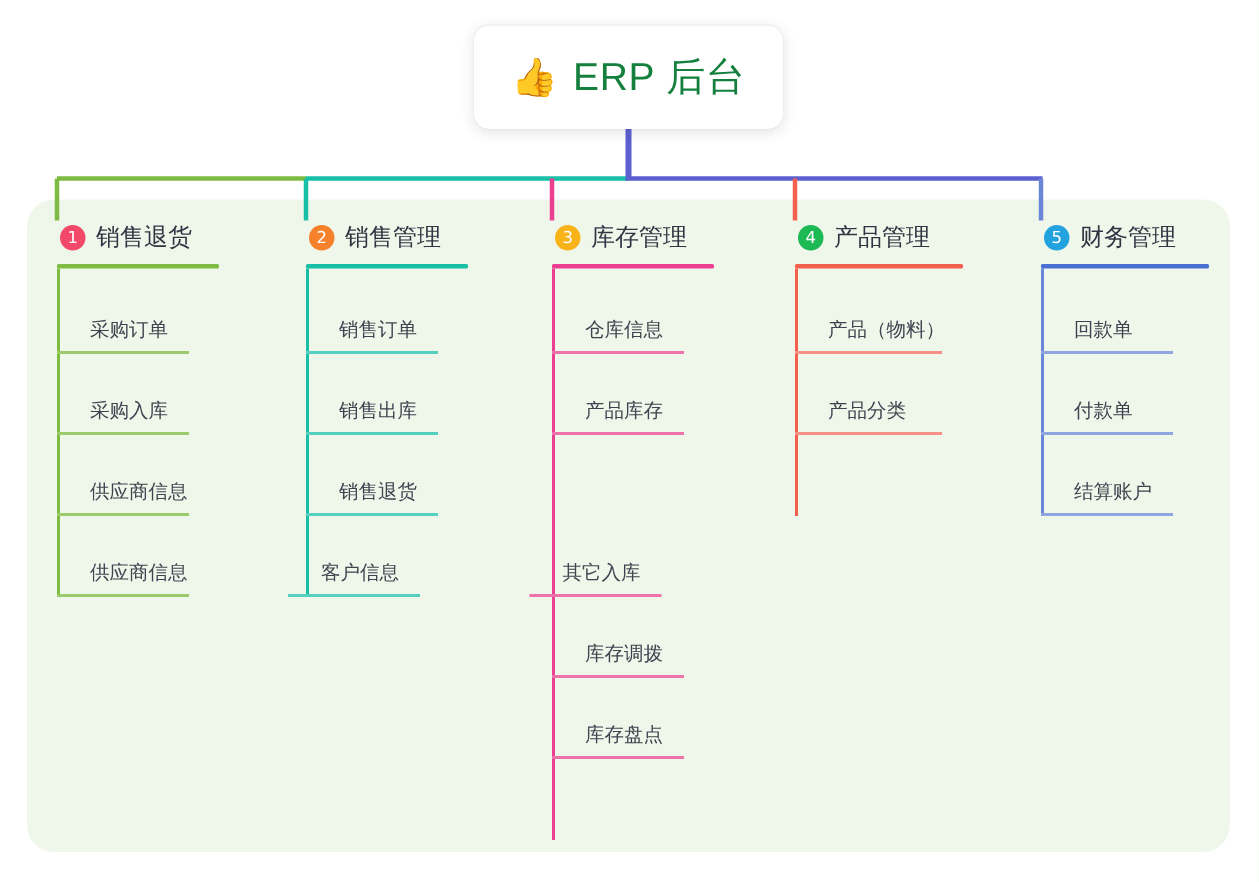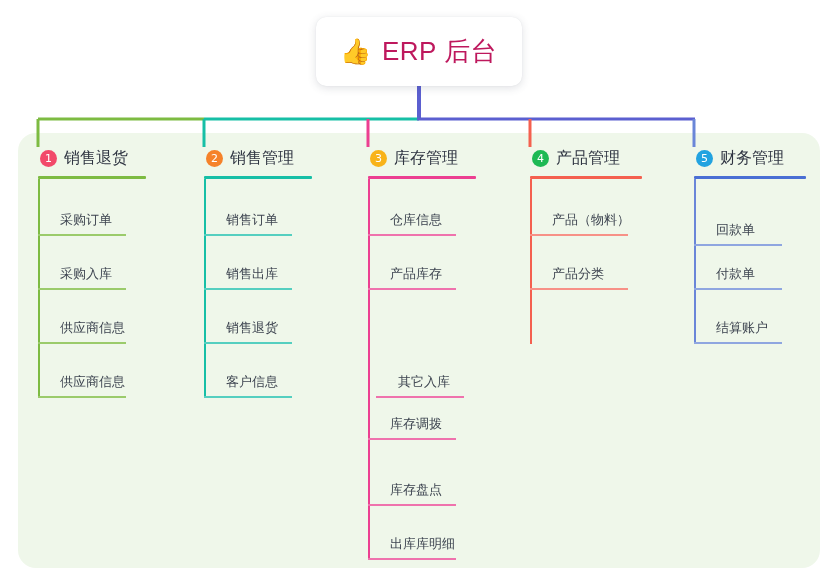--- a/index.html
+++ b/index.html
@@ -20,21 +20,21 @@
     background:#ffffff;
     border-radius:10px;
     box-shadow:0 2px 9px rgba(60,70,90,.16), 0 0 1px rgba(60,70,90,.12);
     display:flex; align-items:center; justify-content:center;
     gap:10px;
     box-sizing:border-box;
   }
   .root-emoji{font-size:25px;line-height:1;font-family:"DejaVu Sans",sans-serif;}
   .root-title{
     font-size:26px;
-    color:#be185d;
+    color:#15803d;
     letter-spacing:.5px;
     white-space:nowrap;
   }
 
   
   .panel{
     position:absolute;
     left:18px; top:133px;
     width:802px; height:435px;
     background:#eff7ea;
@@ -159,57 +159,53 @@
       <div class="leaf-rule" style="width: 88px; background: rgb(85, 207, 192);"></div>
     </div>
     <div class="leaf" style="left: 204px; top: 250px; width: 88px; height: 40px;">
       <span class="leaf-label">销售出库</span>
       <div class="leaf-rule" style="width: 88px; background: rgb(85, 207, 192);"></div>
     </div>
     <div class="leaf" style="left: 204px; top: 304px; width: 88px; height: 40px;">
       <span class="leaf-label">销售退货</span>
       <div class="leaf-rule" style="width: 88px; background: rgb(85, 207, 192);"></div>
     </div>
-    <div class="leaf" style="left: 204px; top: 358px; width: 88px; height: 40px;">
+    <div class="leaf" style="left: 192px; top: 358px; width: 88px; height: 40px;">
       <span class="leaf-label">客户信息</span>
       <div class="leaf-rule" style="width: 88px; background: rgb(85, 207, 192);"></div>
     </div>
     <div class="leaf" style="left: 368px; top: 196px; width: 88px; height: 40px;">
       <span class="leaf-label">仓库信息</span>
       <div class="leaf-rule" style="width: 88px; background: rgb(239, 114, 173);"></div>
     </div>
     <div class="leaf" style="left: 368px; top: 250px; width: 88px; height: 40px; font-family: Liberation Serif, serif;">
       <span class="leaf-label">产品库存</span>
       <div class="leaf-rule" style="width: 88px; background: rgb(239, 114, 173);"></div>
     </div>
-    <div class="leaf" style="left: 376px; top: 358px; width: 88px; height: 40px; text-align: center;">
+    <div class="leaf" style="left: 353px; top: 358px; width: 88px; height: 40px; text-align: center;">
       <span class="leaf-label">其它入库</span>
       <div class="leaf-rule" style="width: 88px; background: rgb(239, 114, 173);"></div>
     </div>
-    <div class="leaf" style="left: 368px; top: 400px; width: 88px; height: 40px;">
+    <div class="leaf" style="left: 368px; top: 412px; width: 88px; height: 40px;">
       <span class="leaf-label">库存调拨</span>
       <div class="leaf-rule" style="width: 88px; background: rgb(239, 114, 173);"></div>
     </div>
     <div class="leaf" style="left: 368px; top: 466px; width: 88px; height: 40px; padding-left: 48px;">
       <span class="leaf-label">库存盘点</span>
-      <div class="leaf-rule" style="width: 88px; background: rgb(239, 114, 173);"></div>
-    </div>
-    <div class="leaf" style="left: 368px; top: 520px; width: 88px; height: 40px;">
-      <span class="leaf-label">出库库明细</span>
       <div class="leaf-rule" style="width: 88px; background: rgb(239, 114, 173);"></div>
     </div>
     <div class="leaf" style="left: 530px; top: 196px; width: 98px; height: 40px;">
       <span class="leaf-label">产品（物料）</span>
       <div class="leaf-rule" style="width: 98px; background: rgb(247, 145, 135);"></div>
     </div>
     <div class="leaf" style="left: 530px; top: 250px; width: 98px; height: 40px;">
       <span class="leaf-label">产品分类</span>
       <div class="leaf-rule" style="width: 98px; background: rgb(247, 145, 135);"></div>
     </div>
-    <div class="leaf" style="left: 694px; top: 206px; width: 88px; height: 40px;">
+    <div class="leaf" style="left: 694px; top: 196px; width: 88px; height: 40px;">
       <span class="leaf-label">回款单</span>
       <div class="leaf-rule" style="width: 88px; background: rgb(143, 166, 224);"></div>
     </div>
     <div class="leaf" style="left: 694px; top: 250px; width: 88px; height: 40px;">
       <span class="leaf-label">付款单</span>
       <div class="leaf-rule" style="width: 88px; background: rgb(143, 166, 224);"></div>
     </div>
     <div class="leaf" style="left: 694px; top: 304px; width: 88px; height: 40px;">
       <span class="leaf-label">结算账户</span>
       <div class="leaf-rule" style="width: 88px; background: rgb(143, 166, 224);"></div>

